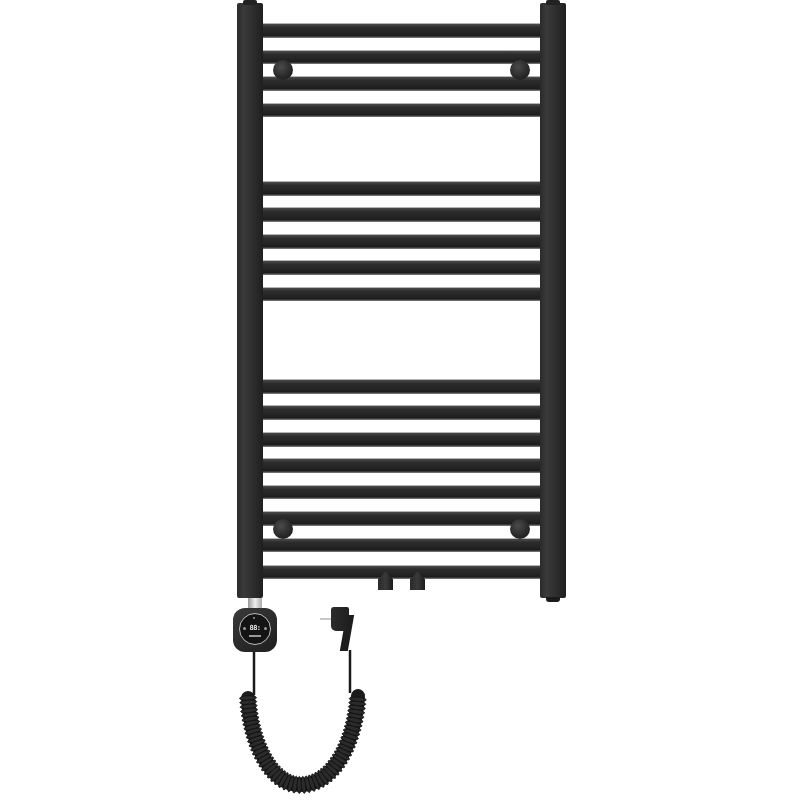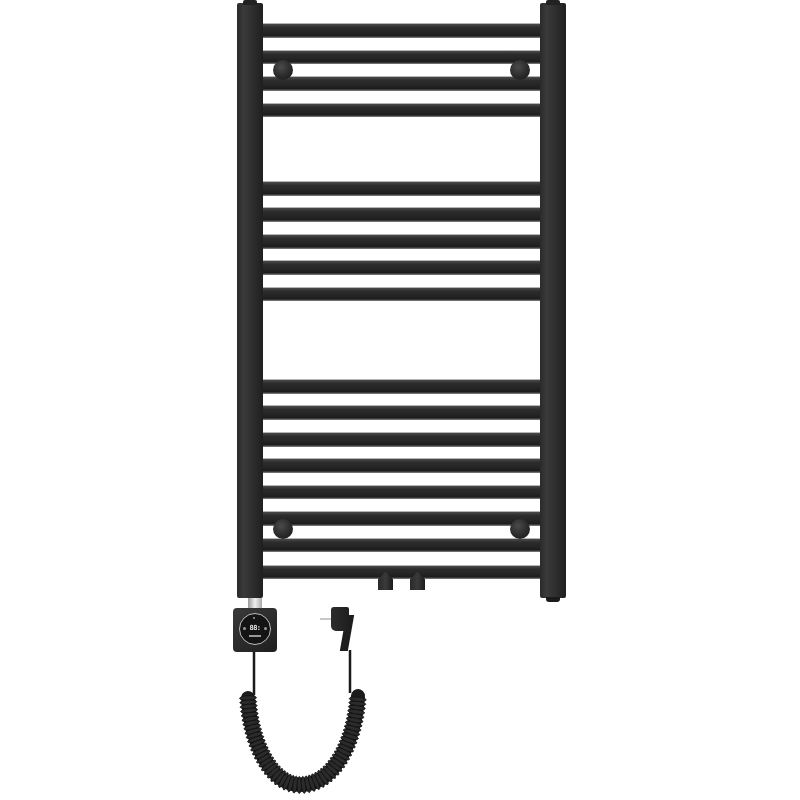--- a/index.html
+++ b/index.html
@@ -29,21 +29,21 @@
     background: linear-gradient(90deg, #2a2a2a, #3a3a3a 50%, #1c1c1c);
     clip-path: polygon(50% 0, 100% 40%, 100% 100%, 0 100%, 0 40%);
   }
   .adapter {
     position: absolute; left: 248px; top: 598px; width: 14px; height: 10px;
     background: linear-gradient(90deg, #999, #eee 50%, #aaa);
   }
   .controller {
     position: absolute; left: 233px; top: 608px; width: 44px; height: 44px;
     background: linear-gradient(145deg, #3a3a3a, #1e1e1e);
-    border-radius: 4px;
+    border-radius: 12px;
   }
   .dial {
     position: absolute; left: 6px; top: 5px; width: 32px; height: 32px; border-radius: 50%;
     background: #141414; border: 1.5px solid #bdbdbd; box-sizing: border-box;
   }
   .display {
     position: absolute; left: 6px; top: 10px; width: 18px; text-align: center;
     color: #e8e8e8; font-family: "DejaVu Sans Mono", monospace; font-size: 7px; font-weight: bold; letter-spacing: -0.5px;
   }
   .btn-dot { position: absolute; width: 3px; height: 3px; border-radius: 50%; background: #9a9a9a; }

